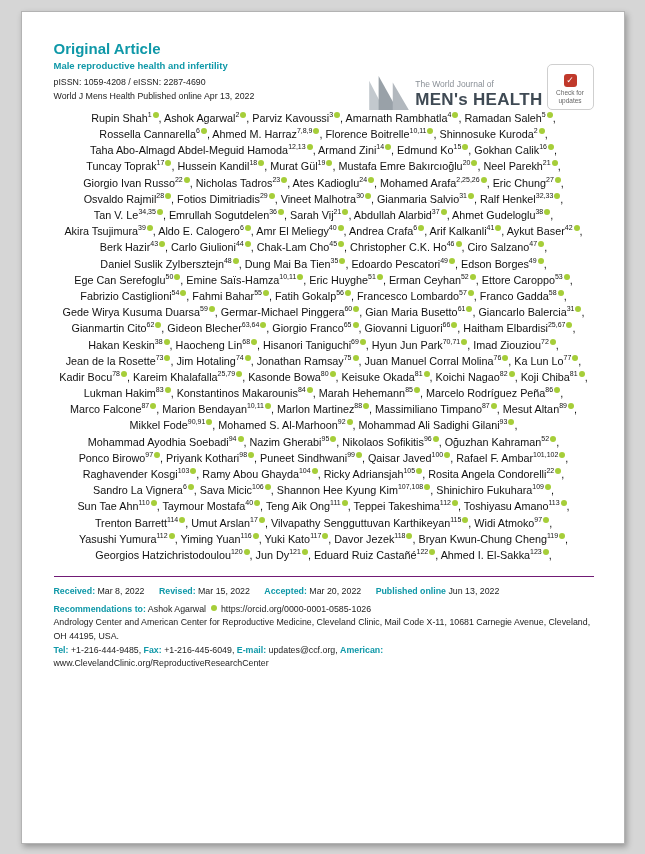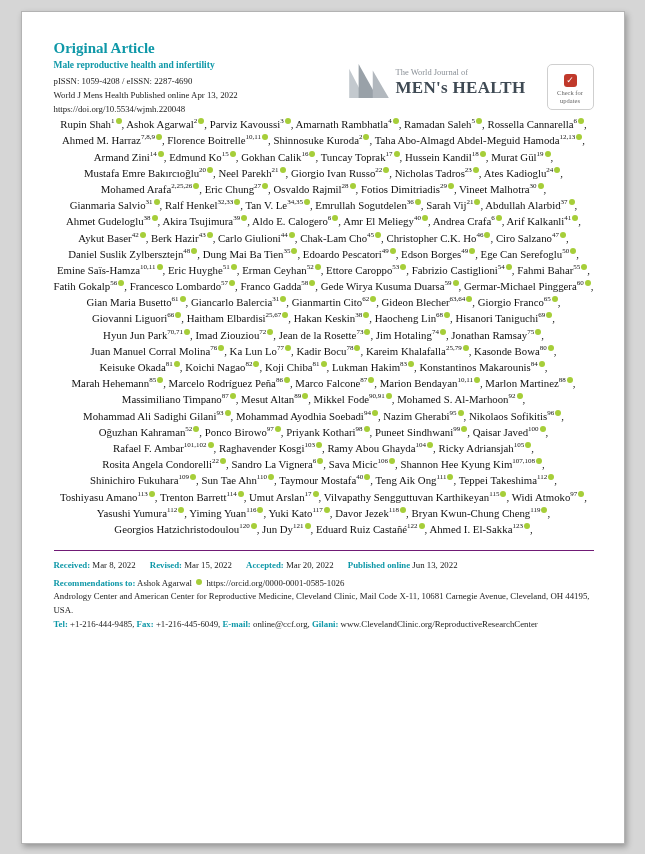--- a/index.html
+++ b/index.html
@@ -14,28 +14,28 @@
     background:#d6d6d6;
     font-family:"Liberation Sans", sans-serif;
     color:#1a1a1a;
   }
   .canvas{width:645px;height:854px;padding-top:11px;}
   .page{
     width:604px;height:833px;margin:0 auto;background:#fff;
     border:1px solid #b3b3b3;
     box-shadow:2px 3px 6px rgba(0,0,0,.30);
     padding:28px 30px 14px 32px;
-    overflow:hidden;position:relative;font-family:Liberation Serif, serif;
+    overflow:hidden;position:relative;
   }
   
   .hdr{display:flex;justify-content:space-between;align-items:flex-start;}
   .article-type{font-size:15px;font-weight:bold;color:var(--accent);margin-bottom:3px;}
   .topic{font-size:9.5px;font-weight:bold;color:var(--accent);margin-bottom:4px;}
   .meta{font-size:8.8px;color:#222;line-height:1.6;}
-  .hdr-right{display:flex;align-items:flex-start;gap:21px;margin-top:24px;}
+  .hdr-right{display:flex;align-items:flex-end;gap:4px;margin-top:24px;}
   .logo{display:flex;align-items:flex-end;gap:5px;}
   .logo-mark{width:42px;height:34px;flex:0 0 auto;}
   .logo-small{font-size:8.5px;color:#8a9097;margin-bottom:1px;}
   .logo-big{font-size:17px;font-weight:bold;color:var(--logo-gray);letter-spacing:.3px;}
   .badge{
     width:47px;border:1px solid #cfcfcf;border-radius:5px;
     padding:4px 2px 3px;text-align:center;background:#fff;cursor:pointer;
   }
   .badge-mark{
     display:inline-block;width:13px;height:13px;border-radius:3px;
@@ -74,21 +74,20 @@
 <div class="canvas">
   <div class="page">
 
     <div class="hdr">
       <div class="hdr-left">
         <div class="article-type">Original Article</div>
         <div class="topic">Male reproductive health and infertility</div>
         <div class="meta">
           <div>pISSN: 1059-4208 / eISSN: 2287-4690</div>
           <div>World J Mens Health Published online Apr 13, 2022</div>
-          <div class="link">https://doi.org/10.5534/wjmh.220048</div>
         </div>
       </div>
 
       <div class="hdr-right">
         <div class="logo">
           <svg class="logo-mark" viewBox="0 0 44 36" aria-hidden="true">
             <polygon points="1,36 1,5 17,36" fill="#c3c9ce"></polygon>
             <polygon points="11,36 11,0 31,36" fill="#99a1a8"></polygon>
             <polygon points="26,36 26,7 43,36" fill="#b2b8be"></polygon>
           </svg>
@@ -123,20 +122,20 @@
       </div>
 
       <div class="addr">Andrology Center and American Center for Reproductive Medicine, Cleveland Clinic, Mail Code X-11, 10681 Carnegie Avenue, Cleveland, OH 44195, USA.</div>
 
       <div class="contact">
         <span class="lbl">Tel:</span>
         <span>+1-216-444-9485,</span>
         <span class="lbl">Fax:</span>
         <span>+1-216-445-6049,</span>
         <span class="lbl">E-mail:</span>
-        <span class="link">online@ccf.org,</span>
-        <span class="lbl">Gilani:</span>
+        <span class="link">updates@ccf.org,</span>
+        <span class="lbl">American:</span>
         <span class="link">www.ClevelandClinic.org/ReproductiveResearchCenter</span>
       </div>
     </div>
 
   </div>
 </div>
 
 </body></html>

